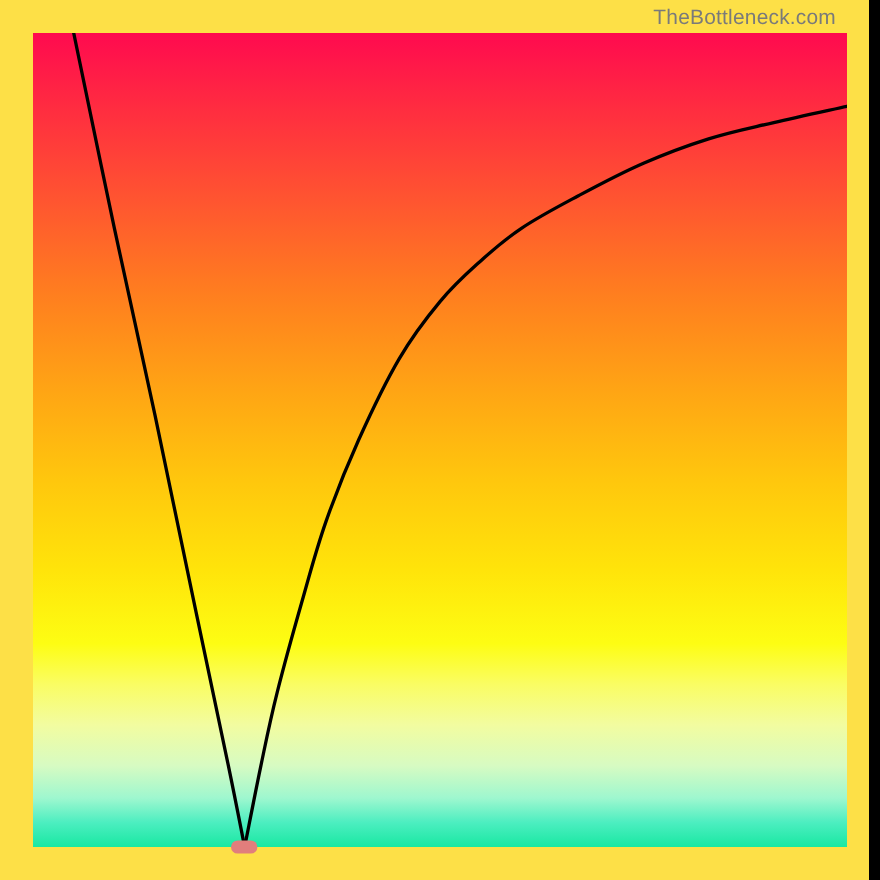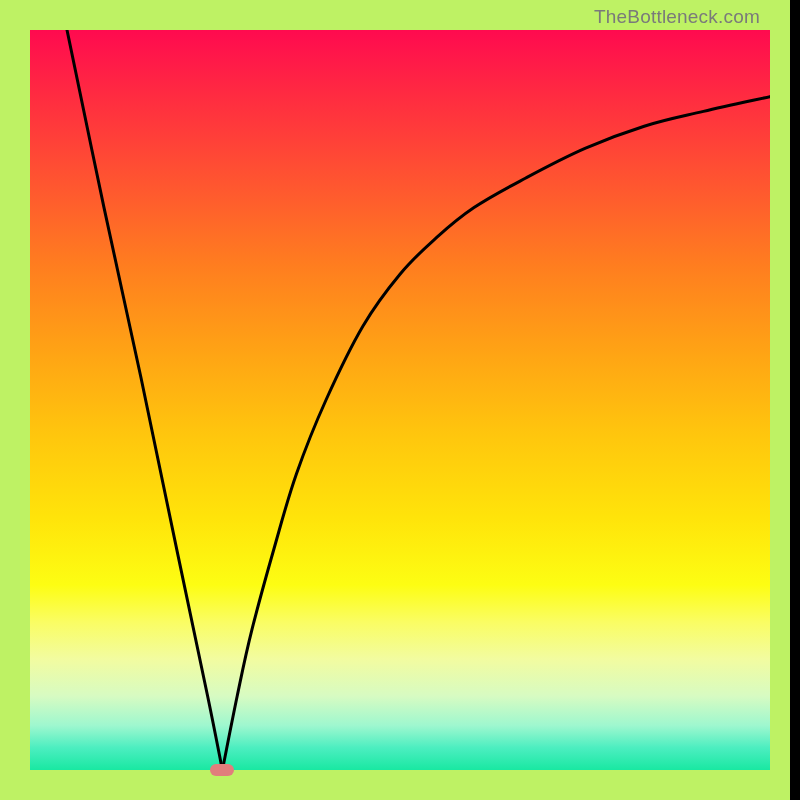--- a/index.html
+++ b/index.html
@@ -8,21 +8,21 @@
     width: 800px;
     height: 800px;
     overflow: hidden;
     background: #000;
     font-family: Arial, Helvetica, sans-serif;
   }
   .frame {
     position: relative;
     width: 790px;
     height: 800px;
-    background: #bef264;
+    background: #fde047;
   }
   .plot-area {
     position: absolute;
     left: 30px;
     top: 30px;
     width: 740px;
     height: 740px;
     
     background: linear-gradient(
       to bottom,

